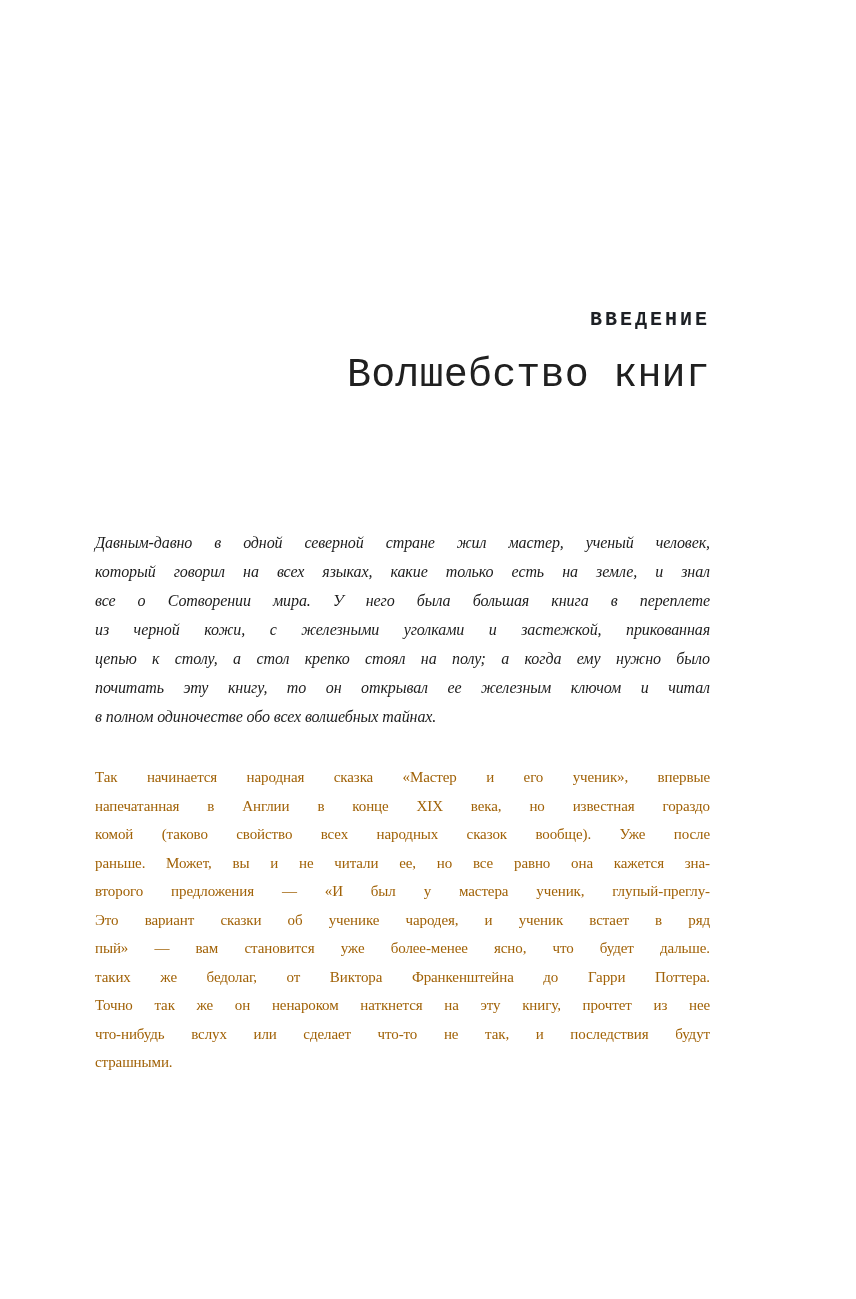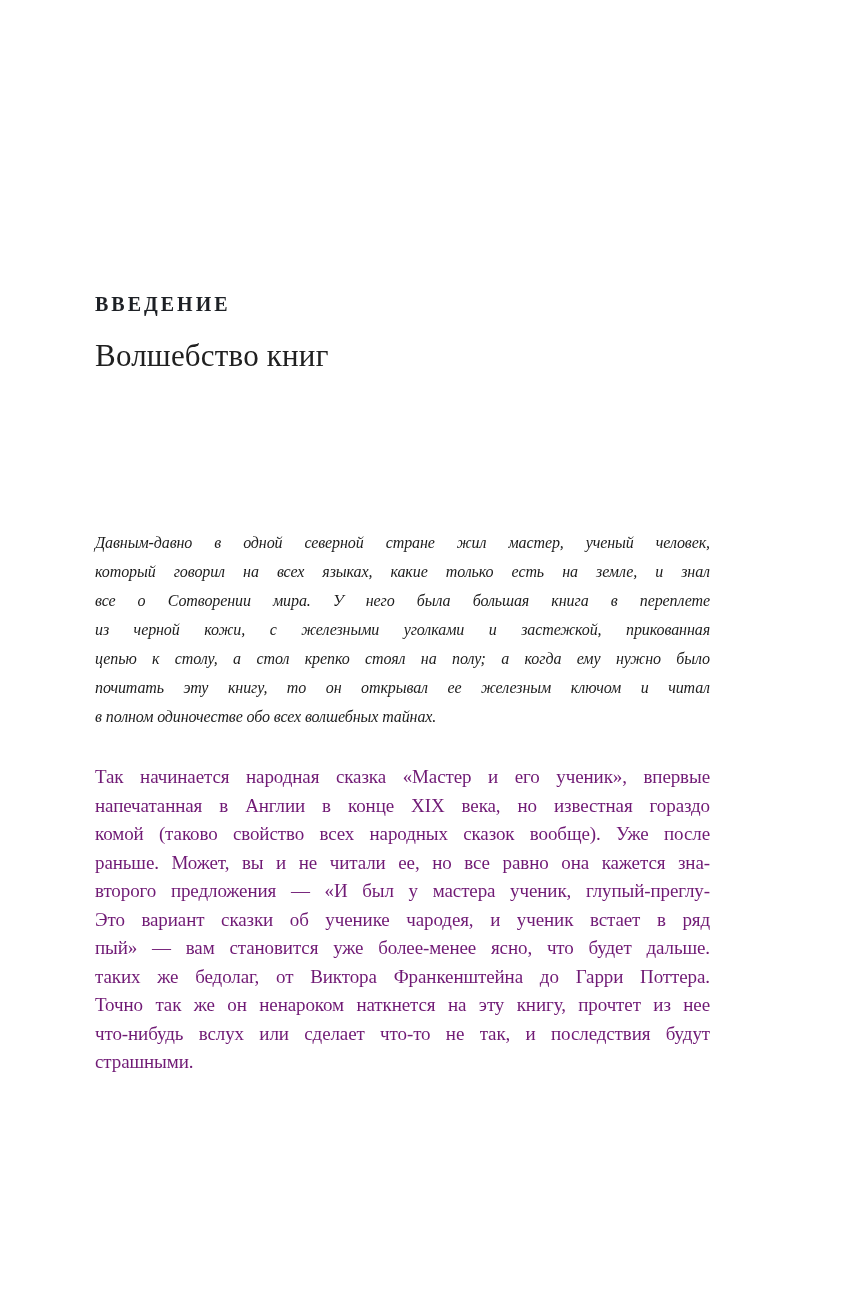--- a/index.html
+++ b/index.html
@@ -11,36 +11,36 @@
     position: relative;
     width: 856px;
     height: 1299px;
     background: #ffffff;
     color: #1b1b1b;
     font-family: "Liberation Serif", serif;
     overflow: hidden;
   }
   .chapter-head {
     position: absolute;
-    top: 294px;
+    top: 310px;
     left: 95px;
     width: 615px;
-    text-align: left;
-    font-family: Liberation Serif, serif;
+    text-align: right;
+    font-family: Liberation Mono, monospace;
   }
   .kicker {
     font-size: 20px;
     font-weight: 700;
     letter-spacing: 3px;
     line-height: 1;
     color: #1d2025;
   }
   .title {
     margin: 26px 0 0 0;
-    font-size: 31px;
+    font-size: 40px;
     font-weight: 400;
     letter-spacing: 0.2px;
     line-height: 1;
     color: #202020;
   }
   .epigraph {
     position: absolute;
     top: 528px;
     left: 95px;
     width: 615px;
@@ -49,22 +49,22 @@
     color: #1b1b1b;
   }
   .epigraph .line {
     line-height: 29px;
   }
   .body-text {
     position: absolute;
     top: 763px;
     left: 95px;
     width: 615px;
-    font-size: 19px;
-    color: #701a75;
+    font-size: 15px;
+    color: #a16207;
   }
   .body-text .line {
     line-height: 28.5px;
   }
   .line {
     text-align: justify;
     text-align-last: justify;
     letter-spacing: -0.1px;
   }
   .line.last {

